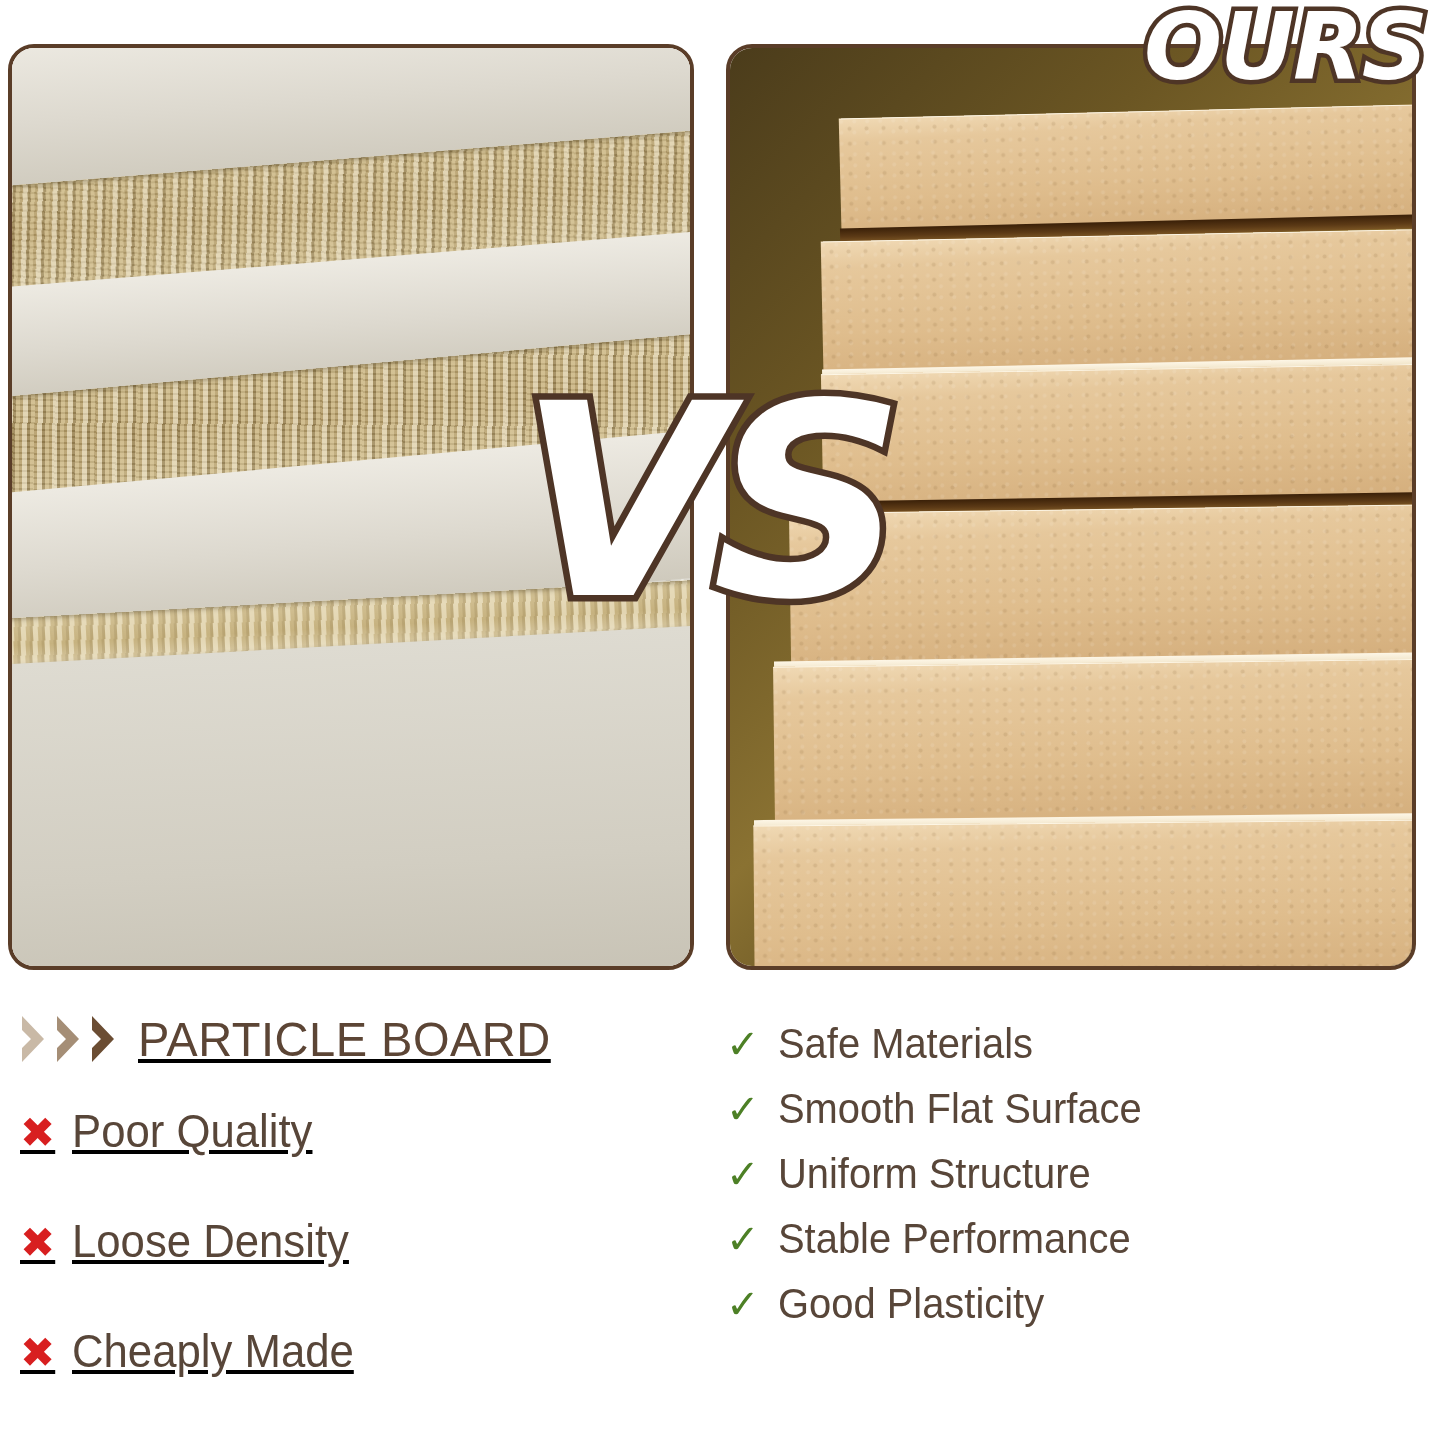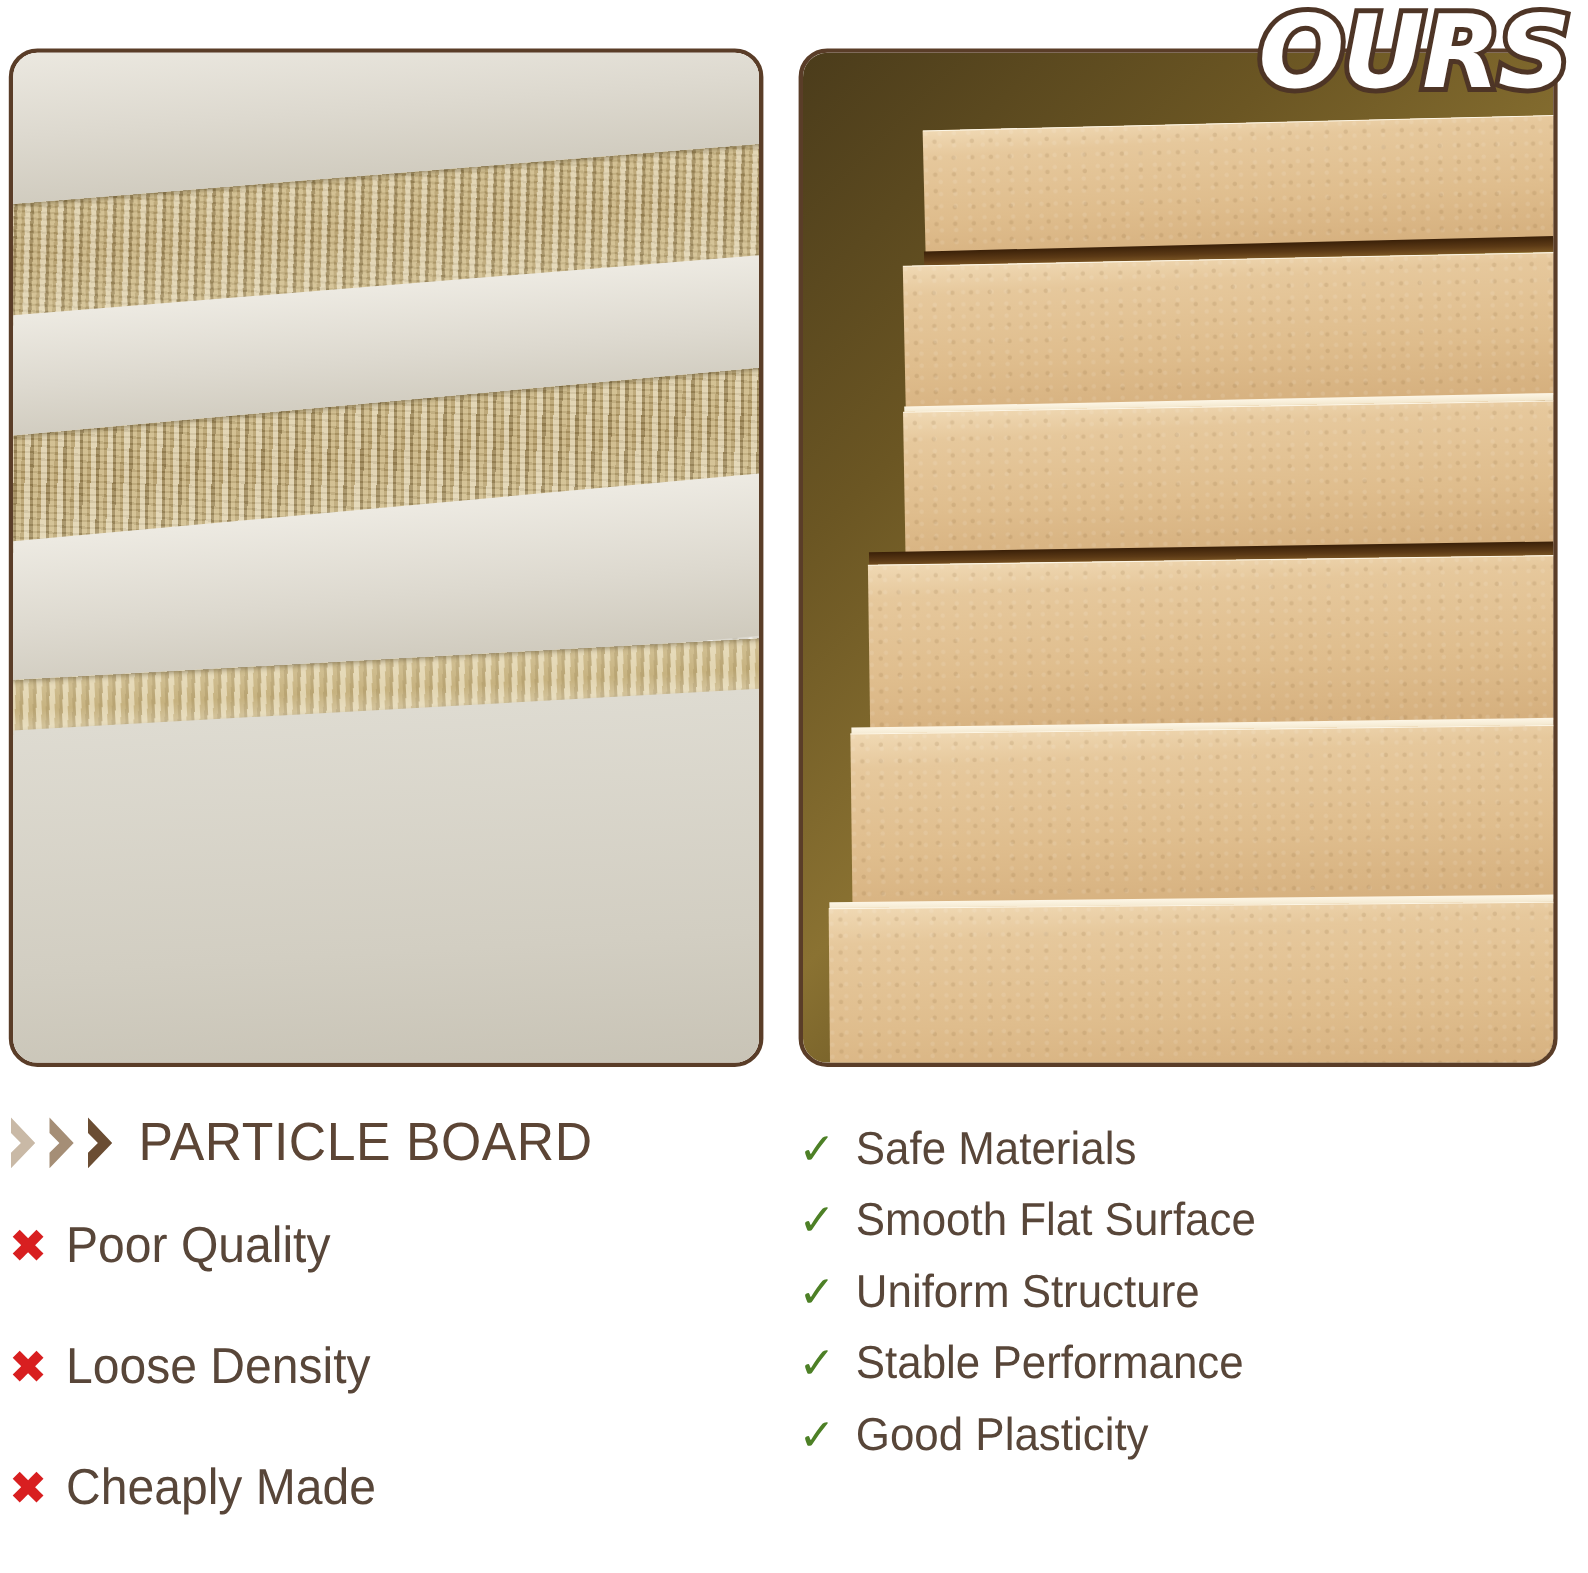--- a/index.html
+++ b/index.html
@@ -131,21 +131,21 @@
     color:#ffffff;
     -webkit-text-stroke:9px #4e3526;
     paint-order:stroke fill;
   }
 
   
   .cols{
     position:absolute; left:0; top:1000px; width:1444px; height:430px;
   }
   .col{ position:absolute; top:0; height:430px; }
-  .col.left{ left:8px;  width:700px; }
+  .col.left{ left:20px;  width:700px;text-decoration:underline; }
   .col.right{ left:726px; width:700px; }
 
   .head{
     display:flex; align-items:center;
     height:78px;
   }
   .chevrons{ display:flex; align-items:center; gap:9px; margin-right:22px; }
   .chev{ width:26px; height:50px; display:block; }
 
   .head-title{
@@ -212,20 +212,23 @@
       <div class="mdf-board" style="left:92px; top:320px; width:720px; height:130px; transform:rotate(-1.0deg);"></div>
       <div class="mdf-gap" style="left:60px; top:448px; width:760px; height:13px; transform:rotate(-0.9deg);"></div>
       <div class="mdf-board" style="left:60px; top:460px; width:760px; height:150px; transform:rotate(-0.8deg);"></div>
       <div class="mdf-cream" style="left:44px; top:608px; width:780px; height:8px; transform:rotate(-0.8deg);"></div>
       <div class="mdf-board" style="left:44px; top:614px; width:780px; height:158px; transform:rotate(-0.7deg);"></div>
       <div class="mdf-cream" style="left:24px; top:768px; width:800px; height:8px; transform:rotate(-0.6deg);"></div>
       <div class="mdf-board" style="left:24px; top:774px; width:800px; height:160px; transform:rotate(-0.5deg);"></div>
     </div>
   </div>
 
+  <div class="vs">
+    <span>VS</span>
+  </div>
 
   <div class="ours">
     <span>OURS</span>
   </div>
 </div>
 
 <div class="cols">
 
   <div class="col left">
     <div class="head">

